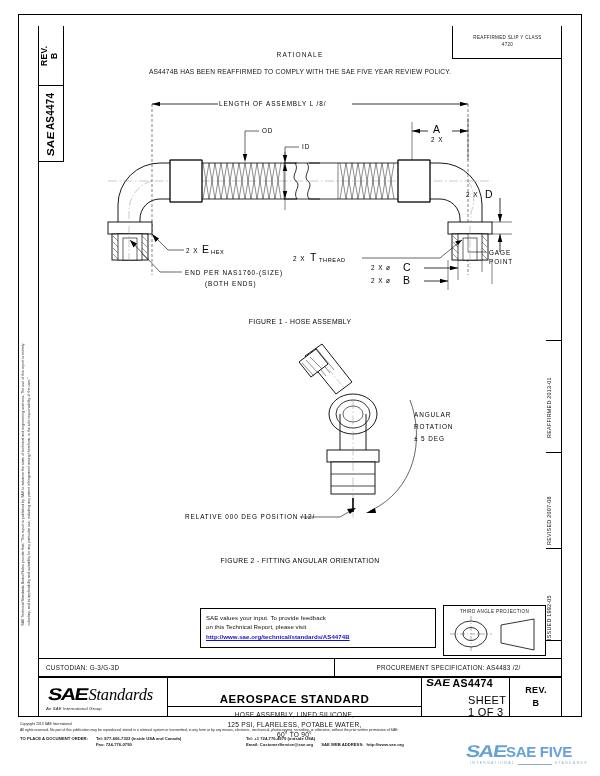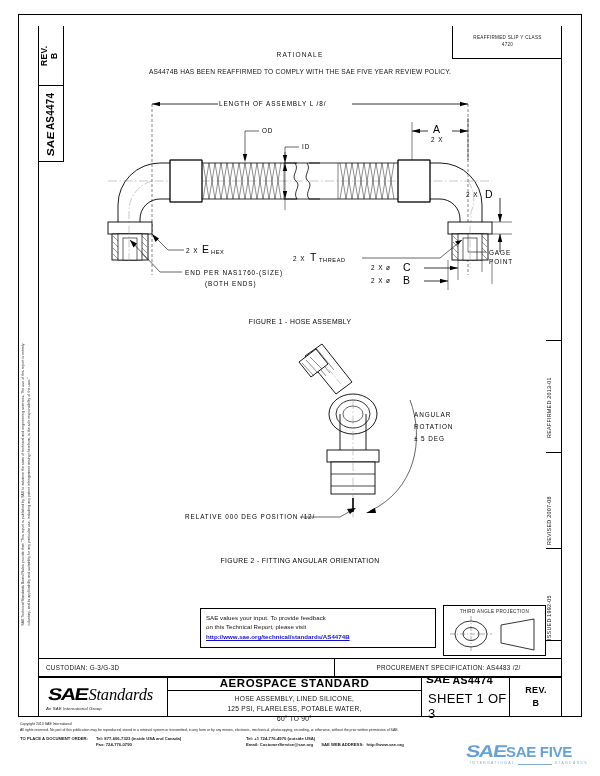--- a/index.html
+++ b/index.html
@@ -272,21 +272,21 @@
     border-right: 1.4px solid #000;
     display: flex; flex-direction: column;
     align-items: center;
   }
   .tb-as {
     width: 100%;
     text-align: center;
     font-size: 11.5px;
     font-weight: bold;
     letter-spacing: .6px;
-    padding-top: 0;
+    padding-top: 16px;
     padding-bottom: 1px;
     border-bottom: 1.2px solid #000;
   }
   .tb-desc {
     text-align: center;
     font-size: 6.6px;
     line-height: 1.5;
     letter-spacing: .25px;
     padding-top: 3px;
     color: #111;
@@ -296,21 +296,21 @@
     border-right: 1.4px solid #000;
     display: flex; flex-direction: column;
     justify-content: center;
     padding-left: 6px;
   }
   .tb-num-top {
     display: flex; align-items: center; gap: 4px;
     margin-bottom: 5px;
   }
   .tb-num-txt { font-size: 10.5px; font-weight: bold; letter-spacing: .4px; }
-  .tb-sheet { font-size: 13px; letter-spacing: .3px; }
+  .tb-sheet { font-size: 11px; letter-spacing: .3px; margin-left: 40px; }
   .tb-rev {
     width: 52px;
     display: flex; flex-direction: column;
     align-items: center; justify-content: center;
     font-size: 9px; font-weight: bold;
     line-height: 1.5;
     letter-spacing: .3px;
   }
   .tb-row-border {
     position: absolute;

